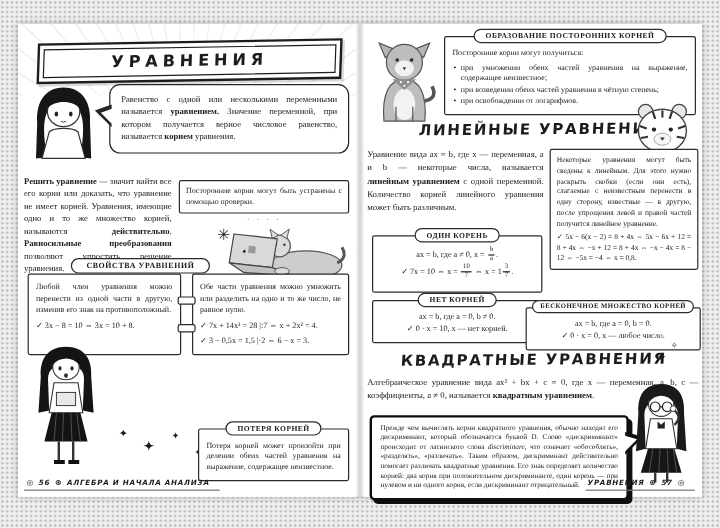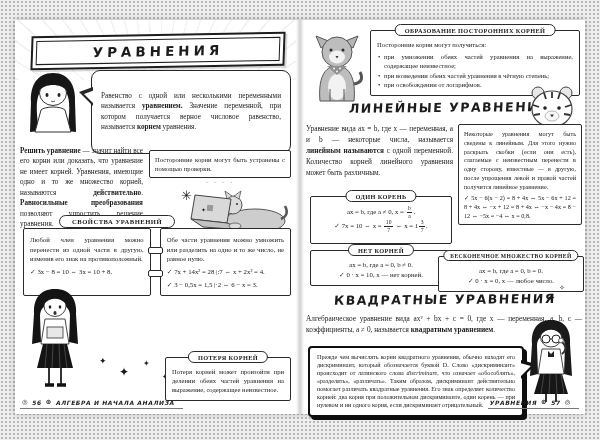--- a/index.html
+++ b/index.html
@@ -34,21 +34,21 @@
   .banner{position:absolute;left:16px;top:14px;width:250px;height:30px;background:#fff;
           border:2px solid #1d1d1d;outline:1px solid #1d1d1d;outline-offset:-6px;
           transform:skewY(-1deg) skewX(-2deg);
           display:flex;align-items:center;justify-content:center;
           box-shadow:2px 2px 0 rgba(0,0,0,.15);}
   .banner-text{font-family:"DejaVu Sans","Liberation Sans",sans-serif;font-weight:bold;
                font-size:13.5px;letter-spacing:4px;}
 
   
   .bubble{position:absolute;background:#fff;border:1.4px solid #262626;border-radius:9px;
-          padding:20px 9px;}
+          padding:7px 9px;}
   .tail-left:before{content:"";position:absolute;left:-13px;top:16px;width:0;height:0;
      border-top:5px solid transparent;border-bottom:14px solid transparent;border-right:14px solid #262626;}
   .tail-left:after{content:"";position:absolute;left:-8.5px;top:18.5px;width:0;height:0;
      border-top:4px solid transparent;border-bottom:11px solid transparent;border-right:11px solid #fff;}
   .bubble-heavy{border:2.2px solid #0f0f0f;border-radius:4px;box-shadow:3px 3px 0 #0f0f0f;}
   .bubble-heavy.tail-left:before{border-right-color:#0f0f0f;}
   .tail-right:before{content:"";position:absolute;right:-14px;top:12px;width:0;height:0;
      border-top:4px solid transparent;border-bottom:15px solid transparent;border-left:15px solid #0f0f0f;}
   .tail-right:after{content:"";position:absolute;right:-8.5px;top:15px;width:0;height:0;
      border-top:3px solid transparent;border-bottom:11px solid transparent;border-left:11px solid #fff;}
@@ -245,21 +245,21 @@
       <circle cx="38" cy="9" r="6" fill="#e8e8e8" stroke="#444" stroke-width="1"></circle>
       <ellipse cx="24" cy="25" rx="20" ry="18" fill="#fff" stroke="#444" stroke-width="1.2"></ellipse>
       <path d="M24 8 L24 14 M16 9 L18 15 M32 9 L30 15 M5 21 L11 23 M43 21 L37 23 M6 31 L12 30 M42 31 L36 30" stroke="#333" stroke-width="1.8"></path>
       <circle cx="17" cy="24" r="1.8" fill="#222"></circle>
         <circle cx="31" cy="24" r="1.8" fill="#222"></circle>
       <ellipse cx="24" cy="32" rx="7" ry="5" fill="#f7f7f7" stroke="#888" stroke-width="0.6"></ellipse>
       <path d="M22 30.5 h4 l-2 2.8 Z" fill="#333"></path>
     </svg>
 
     <div class="para" style="position:absolute;left:2px;top:104px;width:147px;font-size:7.3px;line-height:1.5">
-      <span>Уравнение вида ax = b, где x — переменная, a и b — некоторые числа, называется </span><b>линейным называются</b><span> с одной переменной. Количество корней линейного уравнения может быть различным.</span>
+      <span>Уравнение вида ax = b, где x — переменная, a и b — некоторые числа, называется </span><b>линейным уравнением</b><span> с одной переменной. Количество корней линейного уравнения может быть различным.</span>
     </div>
 
     <div class="kbox" style="left:154px;top:104px;width:122px">
       <div style="padding:5px 5px 4px">
         <div style="font-size:6.2px;line-height:1.42;text-align:justify">Некоторые уравнения могут быть сведены к линейным. Для этого нужно раскрыть скобки (если они есть), слагаемые с неизвестным перенести в одну сторону, известные — в другую, после упрощения левой и правой частей получится линейное уравнение.</div>
         <div style="font-size:6.2px;line-height:1.5;text-align:justify;margin-top:1px">✓ 5x − 6(x − 2) = 8 + 4x ⇔ 5x − 6x + 12 = 8 + 4x ⇔ −x + 12 = 8 + 4x ⇔ −x − 4x = 8 − 12 ⇔ −5x = −4 ⇔ x = 0,8.</div>
       </div>
     </div>
 
     <div class="kbox" style="left:6px;top:176px;width:140px;height:46px">

